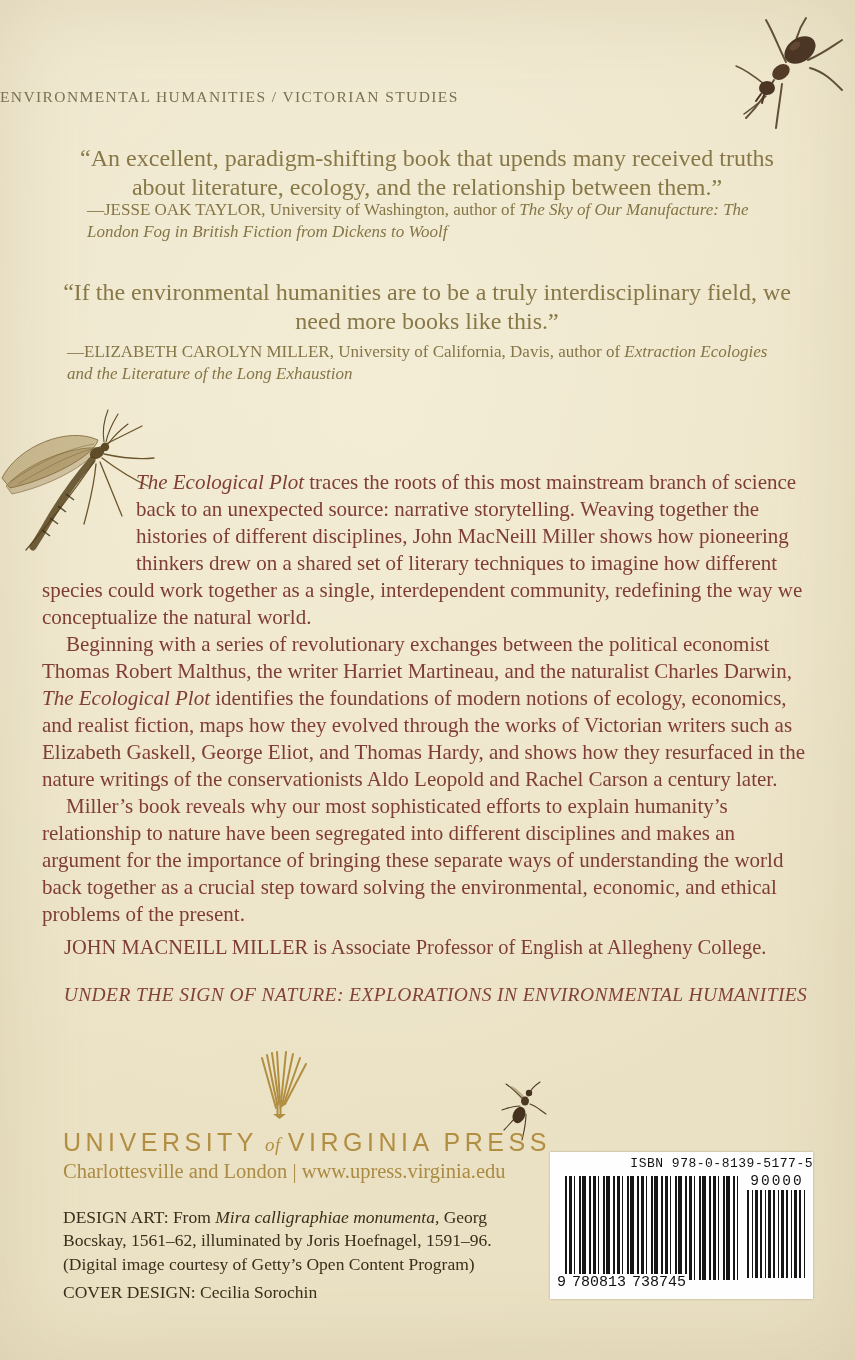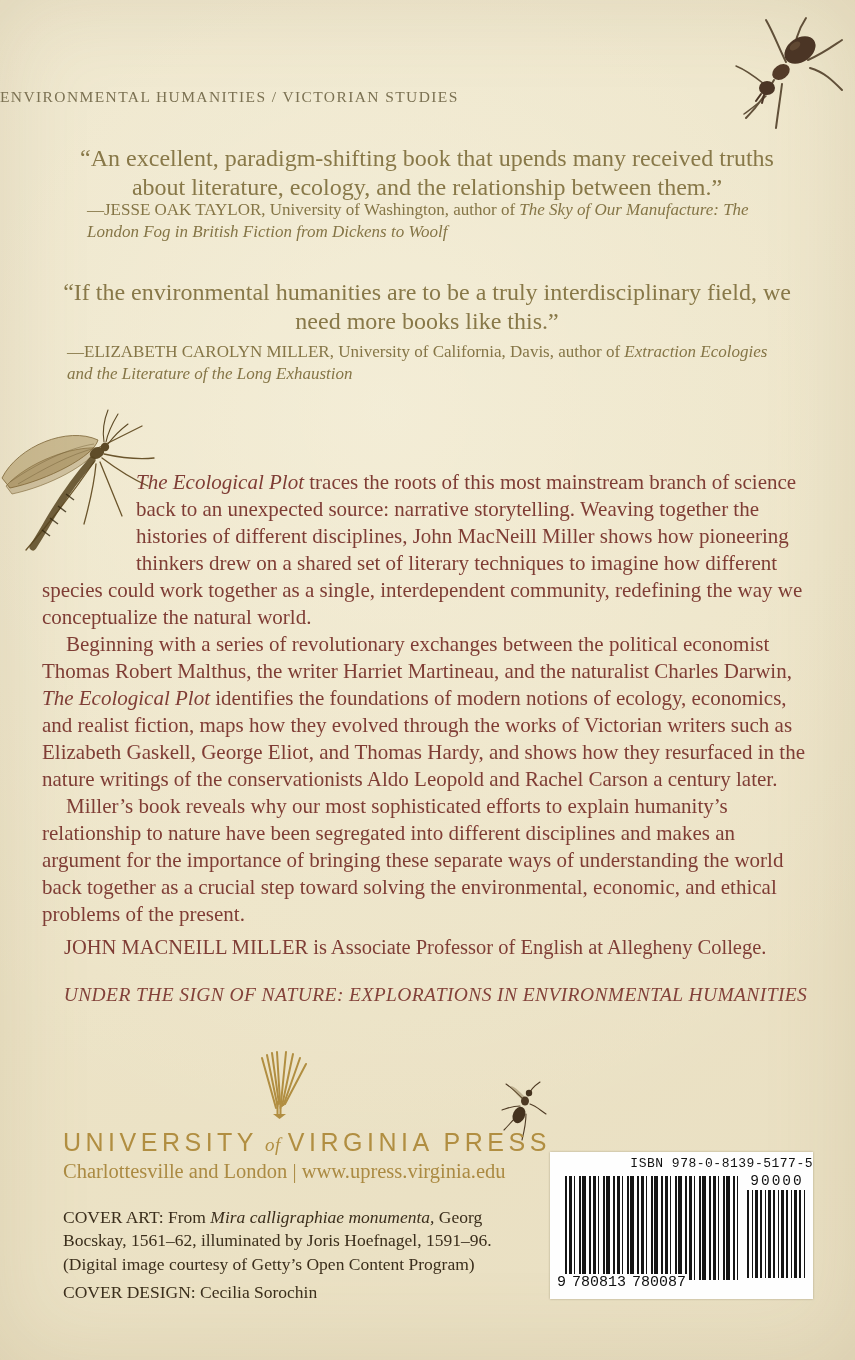--- a/index.html
+++ b/index.html
@@ -243,25 +243,25 @@
     <path d="M28 20 C 20 12, 16 8, 12 8 C 16 14, 22 20, 27 24 Z" fill="rgba(120,100,60,0.4)"></path>
     <circle cx="31" cy="15" r="3.2" fill="#44321e"></circle>
     <ellipse cx="27" cy="23" rx="4" ry="4.5" fill="#4e3a24"></ellipse>
     <ellipse cx="21" cy="37" rx="6" ry="8.5" fill="#44321e" transform="rotate(24 21 37)"></ellipse>
   </svg>
 
   <div class="abs pub-name"><span>UNIVERSITY</span><span class="pub-of">of</span><span>VIRGINIA PRESS</span></div>
   <div class="abs pub-address">Charlottesville and London | www.upress.virginia.edu</div>
 
   <div class="abs credits">
-    <div><span>COVER ART: From </span><span class="work-title">Mira calligraphiae monumenta,</span><span> Georg Bocskay, 1561–62, illuminated by Joris Hoefnagel, 1591–96. (Digital image courtesy of Getty’s Open Content Program)</span></div>
+    <div><span>DESIGN ART: From </span><span class="work-title">Mira calligraphiae monumenta,</span><span> Georg Bocskay, 1561–62, illuminated by Joris Hoefnagel, 1591–96. (Digital image courtesy of Getty’s Open Content Program)</span></div>
     <div class="design-line">COVER DESIGN: Cecilia Sorochin</div>
   </div>
 
   <div class="abs barcode-box">
     <div class="isbn-line">ISBN 978-0-8139-5177-5</div>
     <div class="bars-main"></div>
     <div class="supp-num">90000</div>
     <div class="bars-supp"></div>
-    <div class="bars-digits"><span>9</span><span>780813</span><span>780087</span></div>
+    <div class="bars-digits"><span>9</span><span>780813</span><span>738745</span></div>
   </div>
 
 </div>
 
 </body></html>

